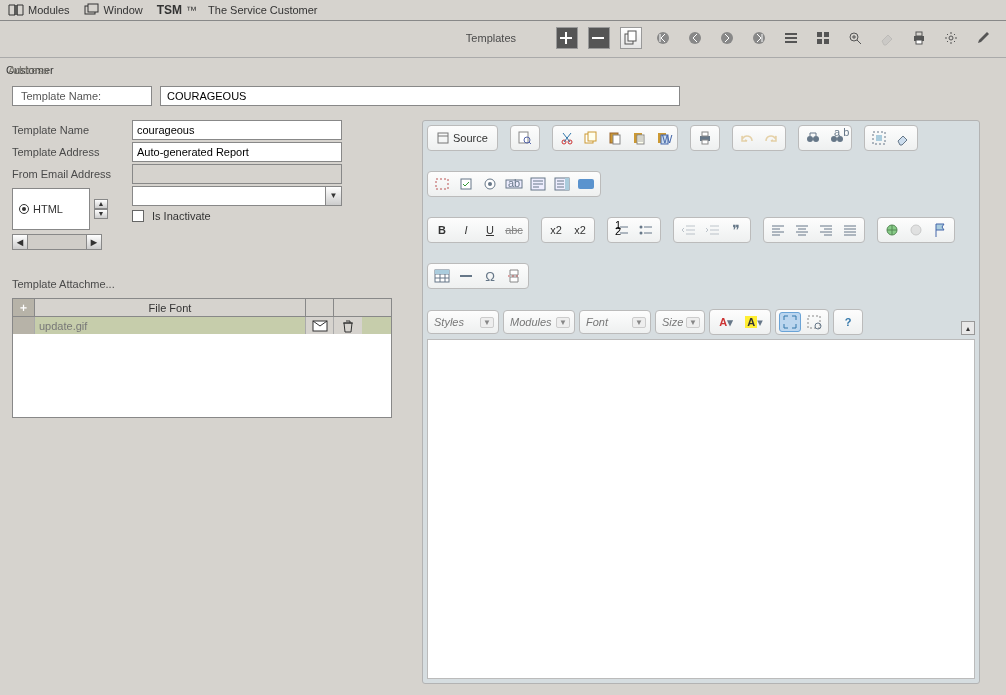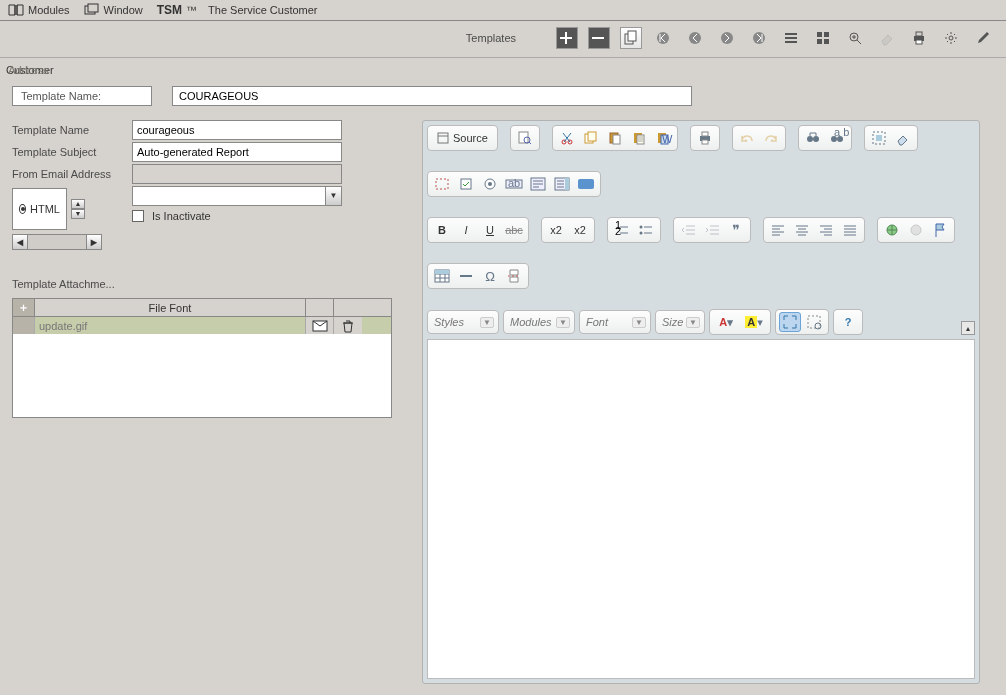--- a/index.html
+++ b/index.html
@@ -19,35 +19,35 @@
   .tbtn.dark { background: #555; }
   .tbtn.dark svg { fill: #fff; }
   .tbtn.flat { border: none; background: transparent; }
   
   
   .tabs { padding: 6px 0 0 6px; color:#7a7870;}
   .tabs span { margin-right: 4px; }
   
   
   .content { padding: 8px 12px; }
-  .topfield { display: flex; align-items: flex-end; gap: 20px; margin:2px 0 14px; }
+  .topfield { display: flex; align-items: flex-end; gap: 8px; margin:2px 0 14px; }
   .boxlabel { background: #fff; border: 1px solid #888; padding: 3px 8px; width: 140px; color:#555;}
   input.txt { background: #fff; border: 1px solid #888; padding: 3px 6px; height: 20px; }
   
   .cols { display: flex; gap: 30px; align-items:flex-start;}
   .left { width: 380px; }
   .right { flex: 1; padding-right:14px;}
   
   .frow { display: flex; align-items: center; margin-bottom: 2px; }
   .flab { width: 120px; color: #4a4a4a;}
   .finp { width: 210px; background: #fff; border: 1px solid #888; height: 20px; padding: 2px 4px; }
   .finp.disabled { background: #d6d3ce; }
   
   .hscroll { display: flex; align-items: center; margin-top: 2px; }
-  .radbox { background:#fff; border:1px solid #888; padding:14px 6px; display:flex; align-items:center; gap:4px; width:55px;}
+  .radbox { background:#fff; border:1px solid #888; padding:14px 6px; display:flex; align-items:center; gap:4px; width:78px;}
   .spin { display:flex; flex-direction:column; margin-left:4px;}
   .spin div { width:14px;height:10px;background:linear-gradient(#fff,#ccc);border:1px solid #888;font-size:7px;text-align:center;line-height:8px;}
   .hbar { display:flex; margin-top:4px;}
   .hbar .arr { width:16px;height:16px;border:1px solid #888;background:linear-gradient(#fff,#ccc);display:inline-flex;align-items:center;justify-content:center;}
   .hbar .track{ width:58px;height:16px;border-top:1px solid #888;border-bottom:1px solid #888;background:#d0cdc8;}
   
   .chk { display:flex;align-items:center;gap:8px;margin-top:4px;}
   .chk .cb { width:12px;height:12px;border:1px solid #666;background:#fff;}
   
   .attlabel{ margin-top:28px; color:#4a4a4a;}
@@ -197,21 +197,21 @@
   </div>
 
   <div class="cols">
 
     <div class="left">
       <div class="frow">
         <div class="flab">Template Name</div>
         <input class="finp" value="courageous" style="">
       </div>
       <div class="frow">
-        <div class="flab">Template Subject</div>
+        <div class="flab">Template Address</div>
         <input class="finp" value="Auto-generated Report" style="">
       </div>
       <div class="frow">
         <div class="flab">From Email Address</div>
         <input class="finp disabled" value="" style="">
       </div>
       <div class="frow" style="align-items:flex-start">
         <div style="width:120px">
           <div class="hscroll">
             <div class="radbox">

